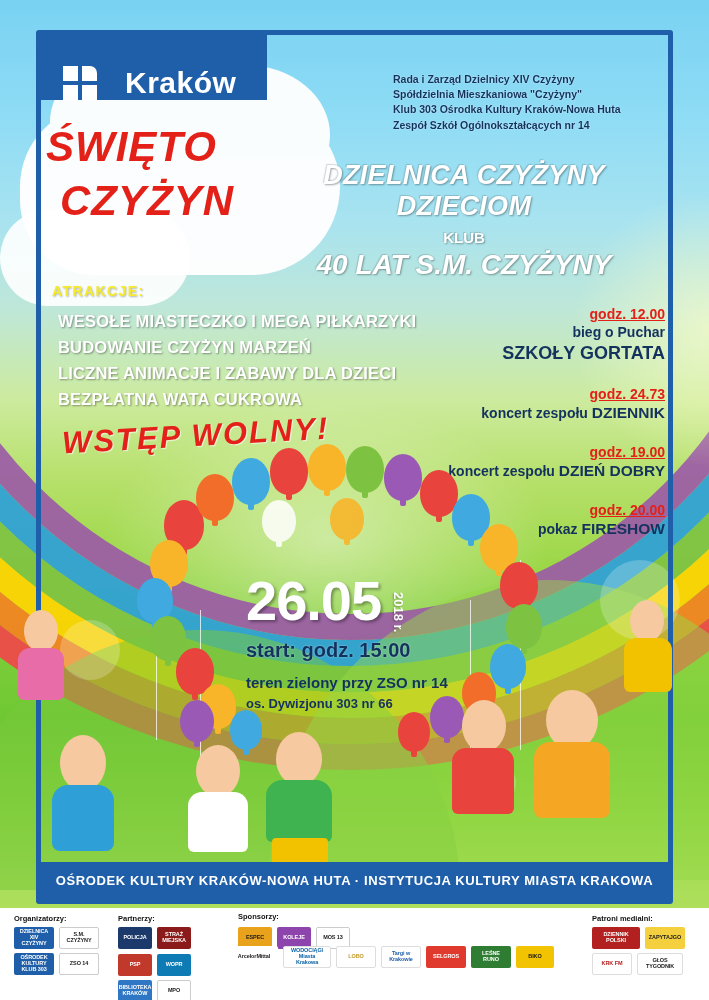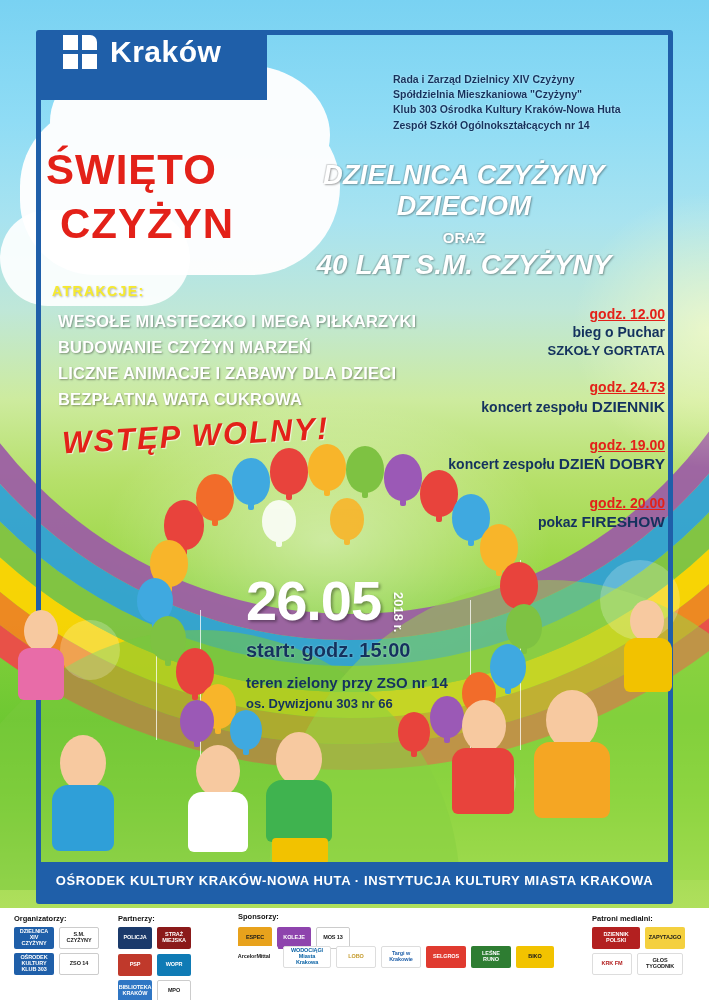--- a/index.html
+++ b/index.html
@@ -91,21 +91,21 @@
     border: 5px solid #1f5fa9;
     border-radius: 3px;
     pointer-events: none;
   }
 
   
   .krakow-logo {
     position: absolute; left: 41px; top: 35px;
     width: 226px; height: 65px;
     background: #1f5fa9;
-    display: flex; align-items: flex-start; gap: 13px;
+    display: flex; align-items: flex-end; gap: 28px;
     padding-left: 22px;
   }
   .logo-mark {
     width: 34px; height: 34px; position: relative; flex: 0 0 auto;
   }
   .logo-mark i {
     position: absolute; background: #fff; display: block;
   }
   .logo-mark i:nth-child(1) { left: 0;    top: 0;   width: 15px; height: 15px; }
   .logo-mark i:nth-child(2) { left: 19px; top: 0;   width: 15px; height: 15px; border-radius: 0 7px 0 0; }
@@ -117,23 +117,23 @@
 
   
   .org-block {
     position: absolute; left: 393px; top: 72px;
     color: #14325e; font-size: 10.5px; font-weight: bold; line-height: 1.45;
     text-shadow: 0 0 2px rgba(255,255,255,0.6);
   }
 
   
   .swieto {
-    position: absolute; left: 46px; top: 143px;
+    position: absolute; left: 46px; top: 120px;
     color: #e32119;
-    font-size: 42px; font-weight: bold; 
+    font-size: 42px; font-weight: bold; font-style: italic;
     letter-spacing: 1px; line-height: 1.28;
     text-shadow: 1px 1px 0 rgba(255,255,255,0.8);
   }
   .swieto .l2 { padding-left: 14px; }
 
   
   .headline {
     position: absolute; left: 262px; top: 160px; width: 404px;
     text-align: center; color: #ffffff;
     text-shadow: 1px 1px 2px rgba(0,0,0,0.35), -1px -1px 1px rgba(0,0,0,0.15);
@@ -274,39 +274,39 @@
     <div>Zespół Szkół Ogólnokształcących nr 14</div>
   </div>
 
   <div class="swieto">
     <div class="l1">ŚWIĘTO</div>
     <div class="l2">CZYŻYN</div>
   </div>
 
   <div class="headline">
     <div class="h1">DZIELNICA CZYŻYNY DZIECIOM</div>
-    <div class="oraz">ORAZ</div>
+    <div class="oraz">KLUB</div>
     <div class="h2">40 LAT S.M. CZYŻYNY</div>
   </div>
 
   <div class="atrakcje-label">ATRAKCJE:</div>
   <div class="atrakcje-list">
     <div>WESOŁE MIASTECZKO I MEGA PIŁKARZYKI</div>
     <div>BUDOWANIE CZYŻYN MARZEŃ</div>
     <div>LICZNE ANIMACJE I ZABAWY DLA DZIECI</div>
     <div>BEZPŁATNA WATA CUKROWA</div>
   </div>
 
   <div class="wstep">WSTĘP WOLNY!</div>
 
   <div class="schedule">
     <div class="sched-item">
       <div class="sched-time">godz. 12.00</div>
       <div class="sched-desc">bieg o Puchar</div>
-      <div class="sched-desc" style="font-size:13px;">SZKOŁY GORTATA</div>
+      <div class="sched-desc" style="font-size:18px;">SZKOŁY GORTATA</div>
     </div>
     <div class="sched-item">
       <div class="sched-time">godz. 24.73</div>
       <div class="sched-desc">
         <span>koncert zespołu </span><b>DZIENNIK</b>
       </div>
     </div>
     <div class="sched-item">
       <div class="sched-time">godz. 19.00</div>
       <div class="sched-desc">

